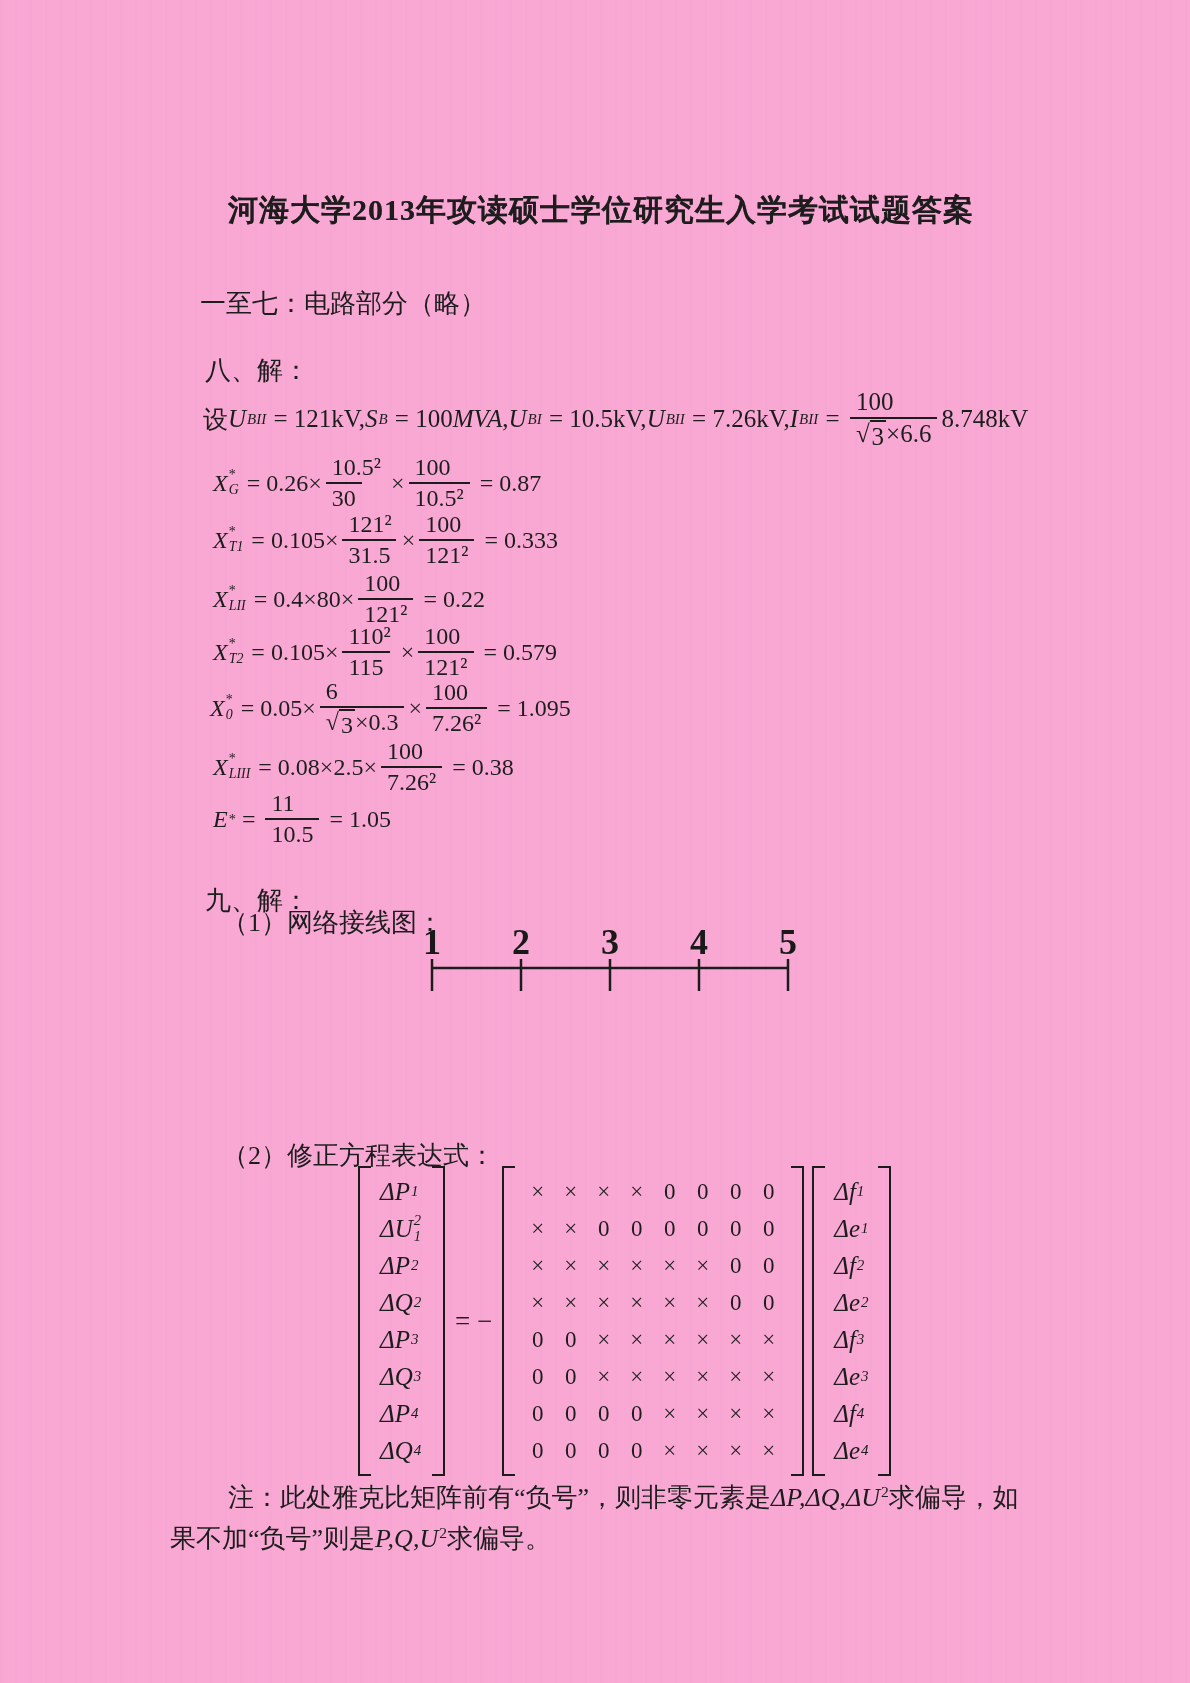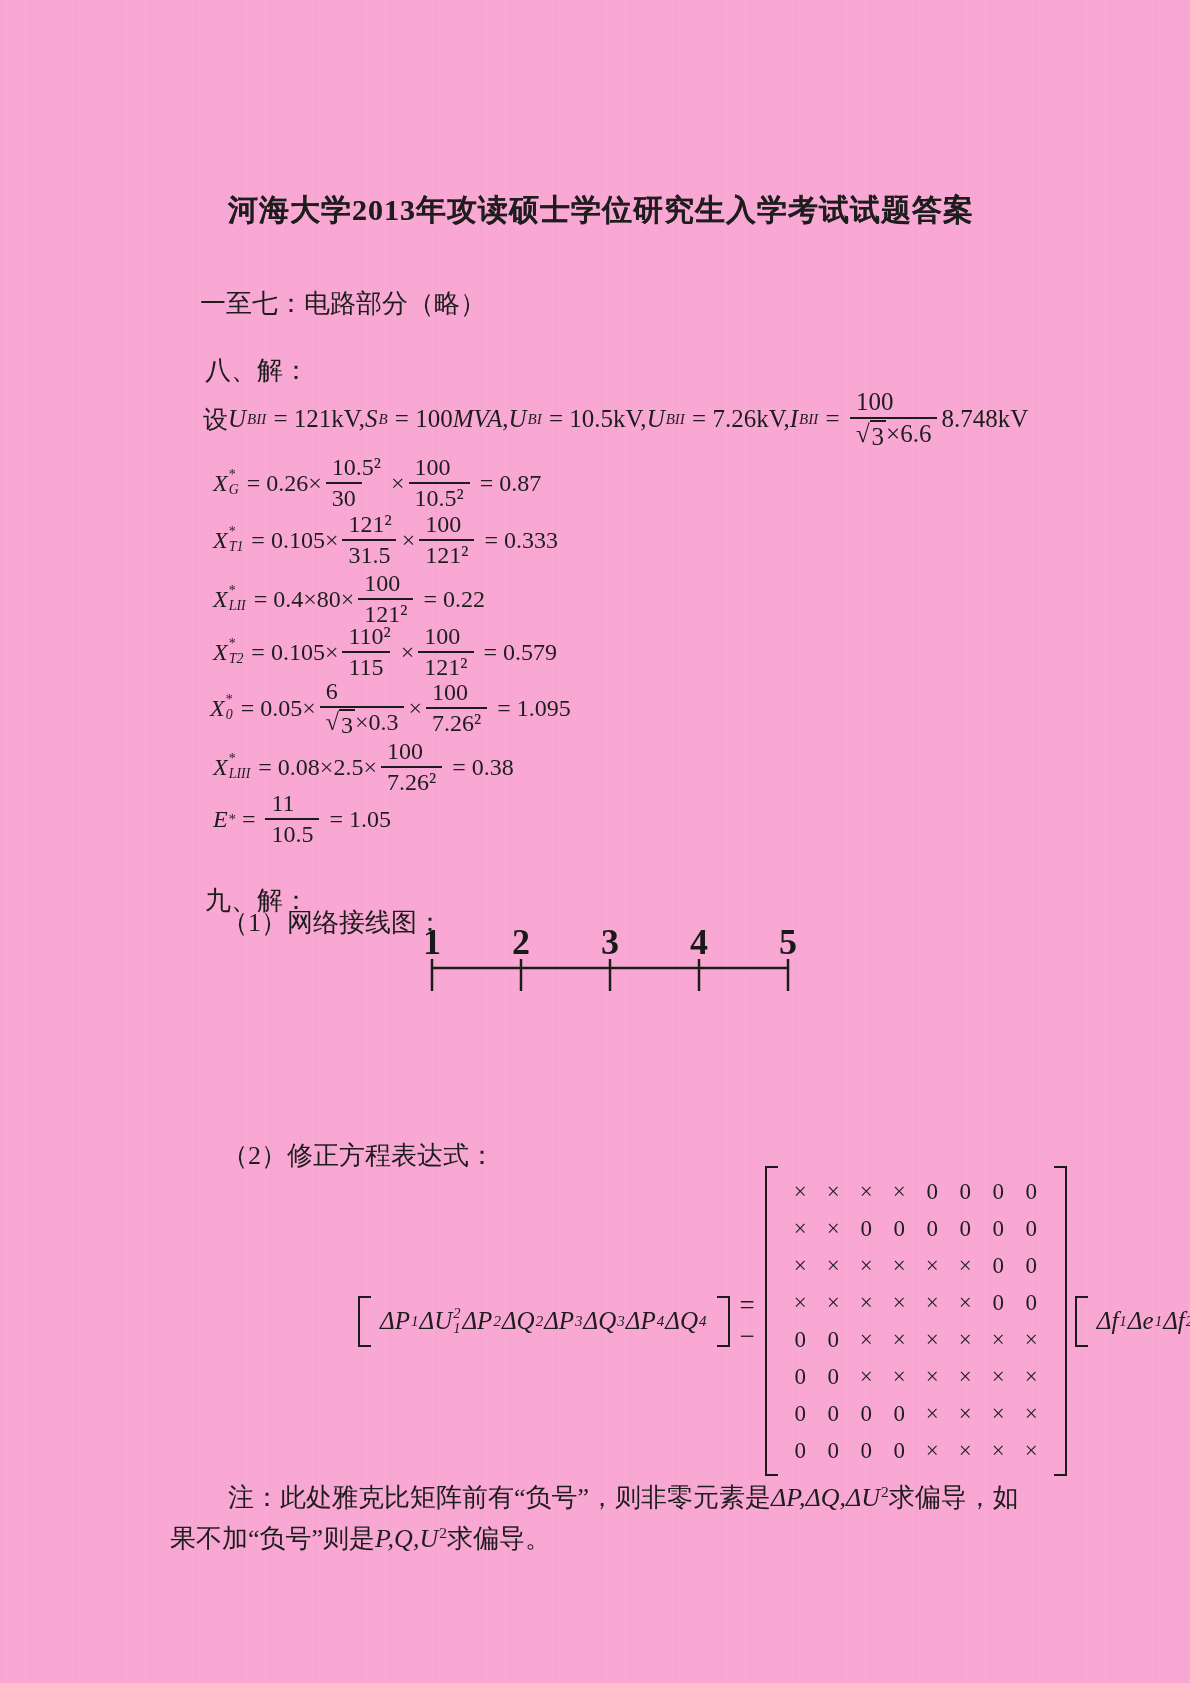--- a/index.html
+++ b/index.html
@@ -86,21 +86,21 @@
 
   
   .equation {
     position:absolute; left:358px; top:1166px;
     display:flex; align-items:center; gap:8px;
   }
   .mat { display:flex; align-items:stretch; }
   .br  { width:11px; border:2.5px solid #1b1b1b; }
   .brl { border-right:none; }
   .brr { border-left:none; }
-  .vec { display:flex; justify-content:center; padding:7px 9px; }
+  .vec { display:flex; flex-direction:column; justify-content:center; padding:7px 9px; }
   .vec-row { height:37px; display:flex; align-items:center; font-size:25px; font-style:italic; }
   .jac {
     display:grid; grid-template-columns:repeat(8,33px); grid-auto-rows:37px;
     align-items:center; justify-items:center;
     padding:7px 6px; font-size:23px;
   }
   .jcell { line-height:1; }
   .op { font-size:27px; margin:0 2px; }
 </style>
 </head>

